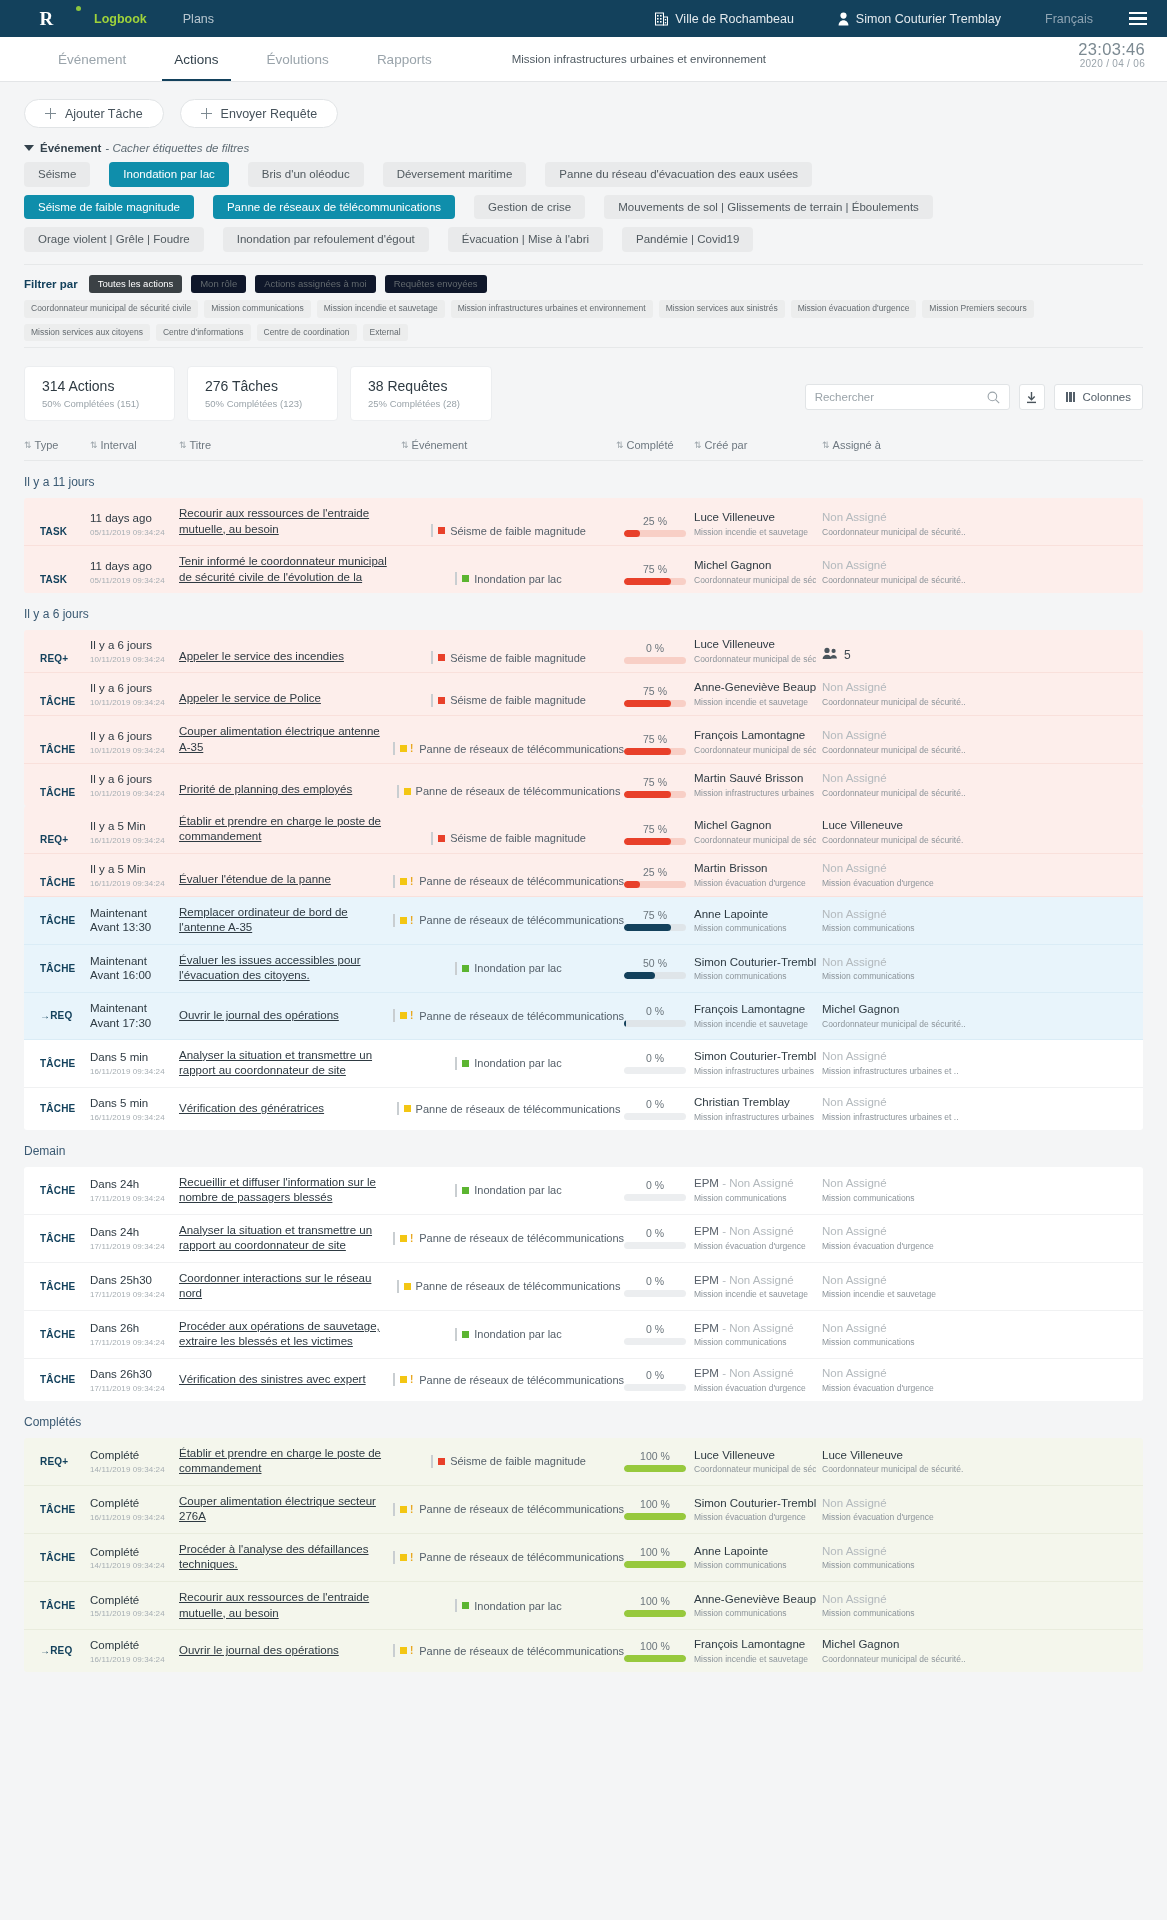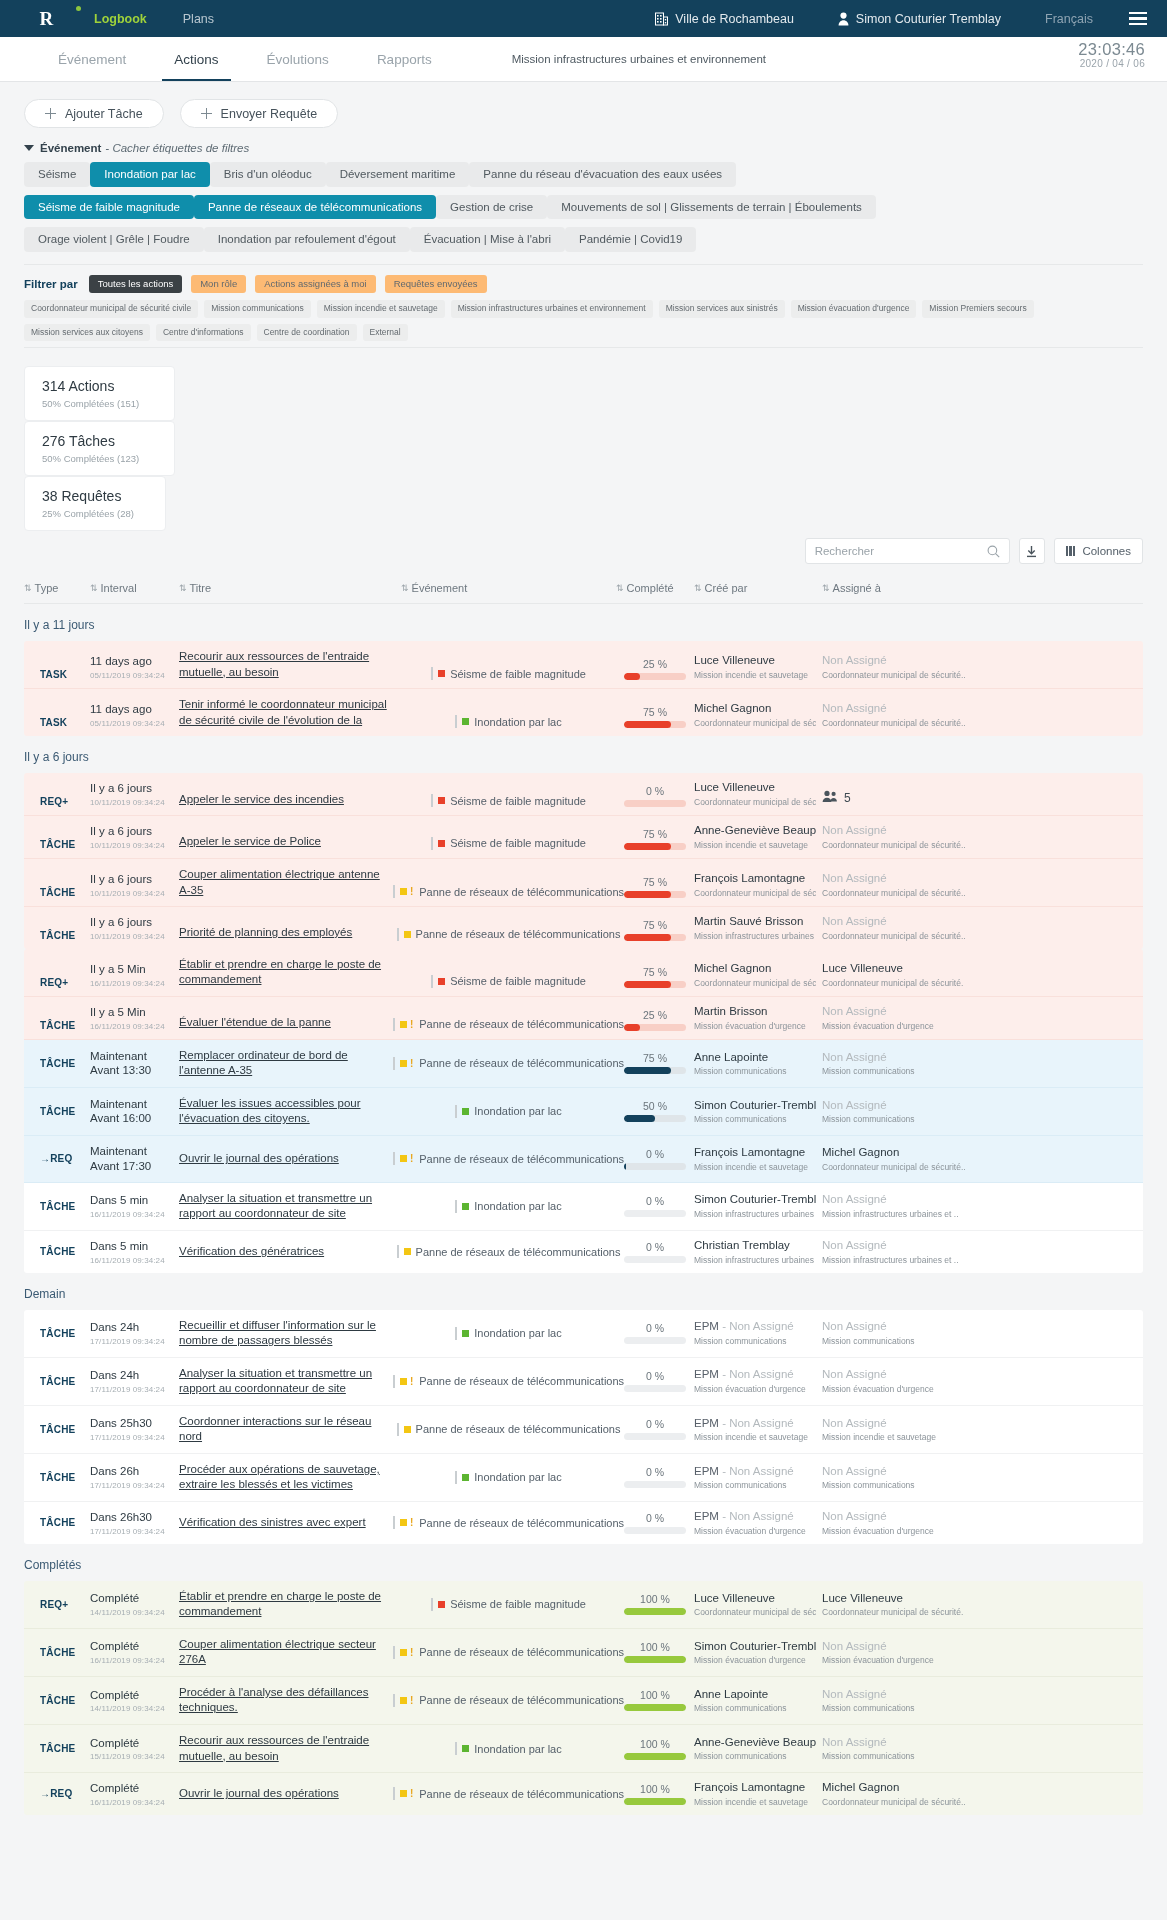--- a/index.html
+++ b/index.html
@@ -87,46 +87,46 @@
 
   
   .filters { padding: 14px 24px 0 24px; }
   .filter-head { font-size: 11.5px; color: #33424c; margin-bottom: 8px; display:flex; align-items:center; gap:4px;}
   .caret-down {
     width: 0; height: 0; border-left: 5px solid transparent; border-right: 5px solid transparent;
     border-top: 6px solid #33424c; display: inline-block; margin-right: 2px;
   }
   .filter-head b { font-weight: bold; }
   .filter-head i { color: #5d6a73; font-style: italic; font-weight: normal; }
-  .tag-row { display: flex; flex-wrap: wrap; gap: 0; margin-bottom: 8px; }
+  .tag-row { display: flex; flex-wrap: wrap; gap: 19px; margin-bottom: 8px; }
   .tag {
     background: #e9eaeb; color: #50595f; border-radius: 4px; font-size: 11.5px;
     padding: 6px 14px; line-height: 1.1; cursor: pointer; white-space: nowrap;
   }
   .tag.sel { background: #0f8eab; color: #fff; }
   .selectall { display: flex; align-items: center; gap: 9px; font-size: 11.5px; color: #50595f; }
   .cbox { width: 12px; height: 12px; border: 1px solid #c3c8cb; border-radius: 2px; background: #fff; }
   .divider { height: 1px; background: #e6e8e9; margin: 12px 0 10px 0; }
 
   .filtrow { display: flex; align-items: center; gap: 9px; flex-wrap: wrap; margin-bottom: 7px; }
   .filtrow-label { font-size: 11.5px; color: #13415c; font-weight: bold; margin-right: 2px; }
   .minitag {
-    background: #fdba74; color: #62696e; border-radius: 3px; font-size: 9.5px;
+    background: #0f172a; color: #62696e; border-radius: 3px; font-size: 9.5px;
     padding: 4px 9px; line-height: 1.1; cursor: pointer; white-space: nowrap;
   }
   .minitag.dark { background: #3b4145; color: #fff; }
   .mtag {
     background: #eceded; color: #646b70; border-radius: 3px; font-size: 8.5px;
     padding: 4px 7px; line-height: 1.1; cursor: pointer; white-space: nowrap;
   }
   .mrow { display: flex; gap: 6px; flex-wrap: wrap; margin-bottom: 6px; }
   .divider2 { height: 1px; background: #e6e8e9; margin: 6px 0 0 0; }
 
   
-  .statsbar { display: flex; align-items: flex-start; padding: 18px 24px 0 24px; flex-direction: column; }
+  .statsbar { display: flex; align-items: center; padding: 18px 24px 0 24px; }
   .stat-card {
     background: #fff; border: 1px solid #eceef0; border-radius: 4px;
     width: 151px; height: 55px; margin-right: 12px; padding: 11px 0 0 17px; cursor: pointer;
   }
   .stat-card.wide { width: 142px; }
   .stat-title { font-size: 14px; color: #2e3a42; line-height: 1.15; }
   .stat-sub { font-size: 9.5px; color: #9aa3a9; margin-top: 4px; }
   .search-zone { margin-left: auto; display: flex; align-items: center; gap: 9px; padding-top: 7px; }
   .search-box {
     width: 205px; height: 26px; border: 1px solid #e1e4e6; border-radius: 3px;

